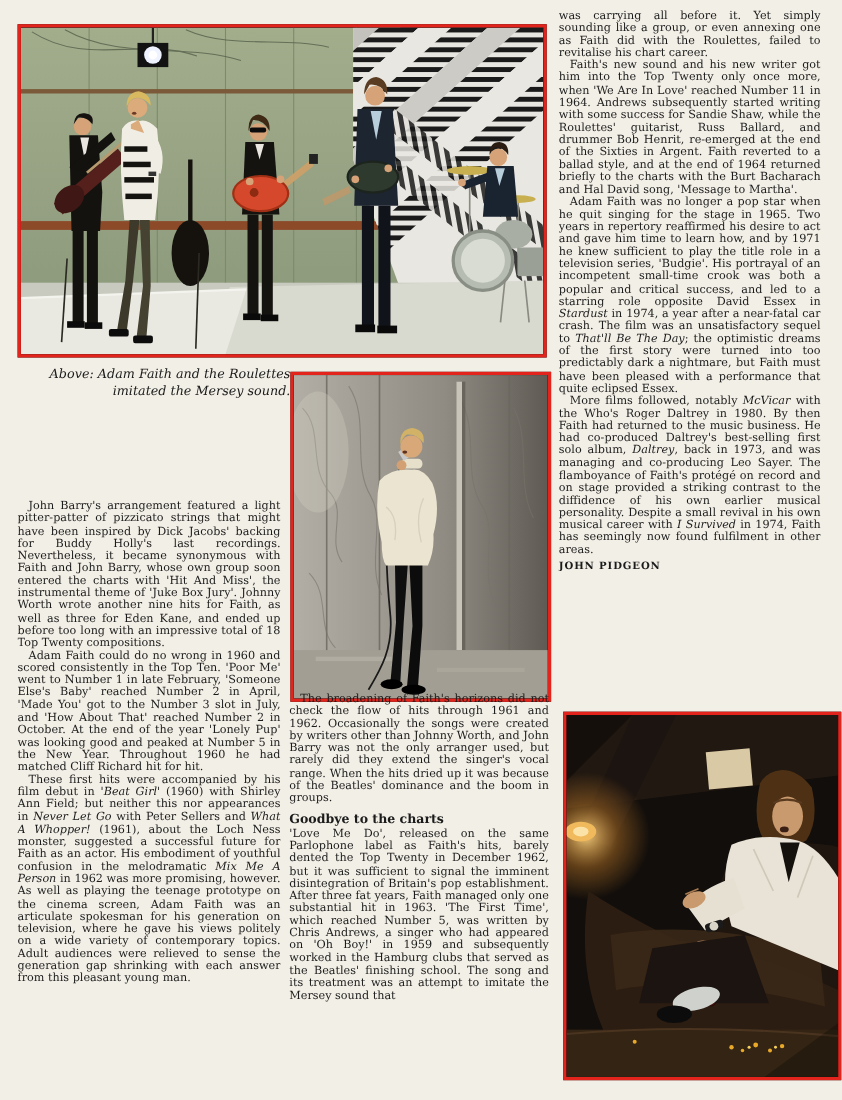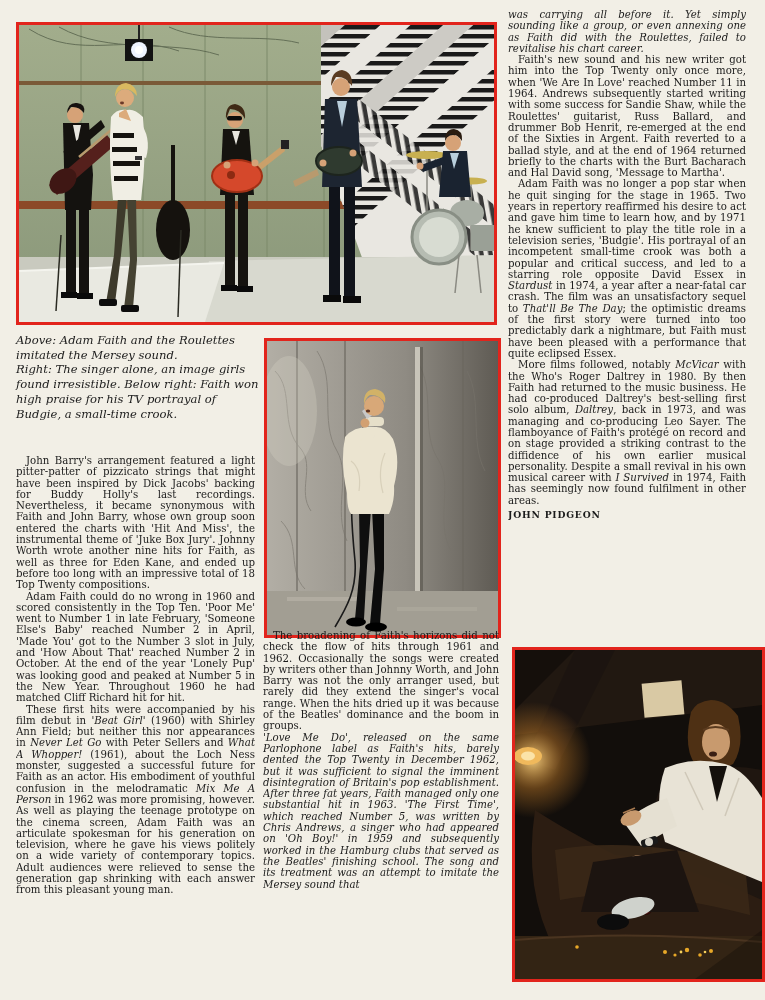--- a/index.html
+++ b/index.html
@@ -5,24 +5,24 @@
   html,body{margin:0;padding:0;}
   body{
     width:765px;height:1000px;position:relative;overflow:hidden;
     background:#f2efe6;color:#1b1b1b;
     font-family:"DejaVu Serif","Liberation Serif",serif;
   }
   .photo{position:absolute;border:3px solid #e2241c;box-sizing:border-box;background:#111;overflow:hidden;}
   .photo svg{display:block;width:100%;height:100%;}
   .caption{position:absolute;left:16px;top:333px;width:248px;font-style:italic;
     font-size:11.6px;line-height:14.7px;}
-  .caption p{margin:0;}
+  .caption p{margin:0;text-align:right;}
   .bodycol{position:absolute;text-align:justify;font-size:10.2px;line-height:11.3px;overflow:hidden;}
   .bodycol p{margin:0;text-indent:10px;}
-  .bodycol p.noindent{text-indent:0;font-style:italic;}
+  .bodycol p.noindent{text-indent:0;}
   .subhead{font-weight:bold;font-size:11.4px;line-height:13px;margin:6px 0 2px;text-indent:0;}
   .byline{text-align:left;font-weight:bold;font-size:9.2px;letter-spacing:0.8px;
     padding-right:12px;margin-top:3px;}
   #col-left{left:16px;top:455px;width:239px;height:566px;}
   #col-middle{left:263px;top:630px;width:236px;height:351px;}
   #col-right{left:508px;top:9px;width:238px;height:636px;}
 </style>
 </head>
 <body style="background: rgb(242, 239, 230); color: rgb(27, 27, 27);">
 
@@ -184,21 +184,20 @@
       <circle cx="420" cy="212" r="20" fill="#d8dcd2"></circle>
       <rect x="452" y="200" width="23" height="26" fill="#9aa096"></rect>
       <line x1="440" y1="230" x2="436" y2="268" stroke="#8a8a82" stroke-width="1.5"></line>
       <line x1="458" y1="230" x2="462" y2="268" stroke="#8a8a82" stroke-width="1.5"></line>
     </g>
   </svg>
 </div>
 
 <div class="caption">
   <p>Above: Adam Faith and the Roulettes imitated the Mersey sound.</p>
-  <p>Right: The singer alone, an image girls found irresistible. Below right: Faith won high praise for his TV portrayal of Budgie, a small-time crook.</p>
 </div>
 
 <div class="bodycol" id="col-left">
   <p><span>John Barry's arrangement featured a light pitter-patter of pizzicato strings that might have been inspired by Dick Jacobs' backing for Buddy Holly's last recordings. Nevertheless, it became synonymous with Faith and John Barry, whose own group soon entered the charts with 'Hit And Miss', the instrumental theme of 'Juke Box Jury'. Johnny Worth wrote another nine hits for Faith, as well as three for Eden Kane, and ended up before too long with an impressive total of 18 Top Twenty compositions.</span></p>
   <p><span>Adam Faith could do no wrong in 1960 and scored consistently in the Top Ten. 'Poor Me' went to Number 1 in late February, 'Someone Else's Baby' reached Number 2 in April, 'Made You' got to the Number 3 slot in July, and 'How About That' reached Number 2 in October. At the end of the year 'Lonely Pup' was looking good and peaked at Number 5 in the New Year. Throughout 1960 he had matched Cliff Richard hit for hit.</span></p>
   <p><span>These first hits were accompanied by his film debut in </span><i>'Beat Girl'</i><span> (1960) with Shirley Ann Field; but neither this nor appearances in </span><i>Never Let Go</i><span> with Peter Sellers and </span><i>What A Whopper!</i><span> (1961), about the Loch Ness monster, suggested a successful future for Faith as an actor. His embodiment of youthful confusion in the melodramatic </span><i>Mix Me A Person</i><span> in 1962 was more promising, however. As well as playing the teenage prototype on the cinema screen, Adam Faith was an articulate spokesman for his generation on television, where he gave his views politely on a wide variety of contemporary topics. Adult audiences were relieved to sense the generation gap shrinking with each answer from this pleasant young man.</span></p>
 </div>
 
 <div class="photo" id="photo-singer" style="left: 264px; top: 338px; width: 237px; height: 300px; border-color: rgb(226, 36, 28);" aria-label="The singer alone with a microphone">
   <svg viewBox="0 0 231 294" preserveAspectRatio="none">
@@ -245,20 +244,21 @@
       <circle cx="104" cy="68" r="3.2" fill="#333"></circle>
       <circle cx="107" cy="65" r="10" fill="#d8a878"></circle>
       <path d="M97,63 Q96,49 108,48 Q120,50 118,62 Q112,53 103,54 Q99,56 97,63 Z" fill="#d2b267"></path>
       <ellipse cx="101" cy="70" rx="2.2" ry="1.5" fill="#5e3220"></ellipse>
     </g>
   </svg>
 </div>
 
 <div class="bodycol" id="col-middle">
   <p><span>The broadening of Faith's horizons did not check the flow of hits through 1961 and 1962. Occasionally the songs were created by writers other than Johnny Worth, and John Barry was not the only arranger used, but rarely did they extend the singer's vocal range. When the hits dried up it was because of the Beatles' dominance and the boom in groups.</span></p>
+  <h3 class="subhead">Goodbye to the charts</h3>
   <p class="noindent"><span>'Love Me Do', released on the same Parlophone label as Faith's hits, barely dented the Top Twenty in December 1962, but it was sufficient to signal the imminent disintegration of Britain's pop establishment. After three fat years, Faith managed only one substantial hit in 1963. 'The First Time', which reached Number 5, was written by Chris Andrews, a singer who had appeared on 'Oh Boy!' in 1959 and subsequently worked in the Hamburg clubs that served as the Beatles' finishing school. The song and its treatment was an attempt to imitate the Mersey sound that</span></p>
 </div>
 
 <div class="bodycol" id="col-right">
   <p class="noindent"><span>was carrying all before it. Yet simply sounding like a group, or even annexing one as Faith did with the Roulettes, failed to revitalise his chart career.</span></p>
   <p><span>Faith's new sound and his new writer got him into the Top Twenty only once more, when 'We Are In Love' reached Number 11 in 1964. Andrews subsequently started writing with some success for Sandie Shaw, while the Roulettes' guitarist, Russ Ballard, and drummer Bob Henrit, re-emerged at the end of the Sixties in Argent. Faith reverted to a ballad style, and at the end of 1964 returned briefly to the charts with the Burt Bacharach and Hal David song, 'Message to Martha'.</span></p>
   <p><span>Adam Faith was no longer a pop star when he quit singing for the stage in 1965. Two years in repertory reaffirmed his desire to act and gave him time to learn how, and by 1971 he knew sufficient to play the title role in a television series, 'Budgie'. His portrayal of an incompetent small-time crook was both a popular and critical success, and led to a starring role opposite David Essex in </span><i>Stardust</i><span> in 1974, a year after a near-fatal car crash. The film was an unsatisfactory sequel to </span><i>That'll Be The Day</i><span>; the optimistic dreams of the first story were turned into too predictably dark a nightmare, but Faith must have been pleased with a performance that quite eclipsed Essex.</span></p>
   <p><span>More films followed, notably </span><i>McVicar</i><span> with the Who's Roger Daltrey in 1980. By then Faith had returned to the music business. He had co-produced Daltrey's best-selling first solo album, </span><i>Daltrey</i><span>, back in 1973, and was managing and co-producing Leo Sayer. The flamboyance of Faith's protégé on record and on stage provided a striking contrast to the diffidence of his own earlier musical personality. Despite a small revival in his own musical career with </span><i>I Survived</i><span> in 1974, Faith has seemingly now found fulfilment in other areas.</span></p>
   <div class="byline">JOHN PIDGEON</div>
 </div>

